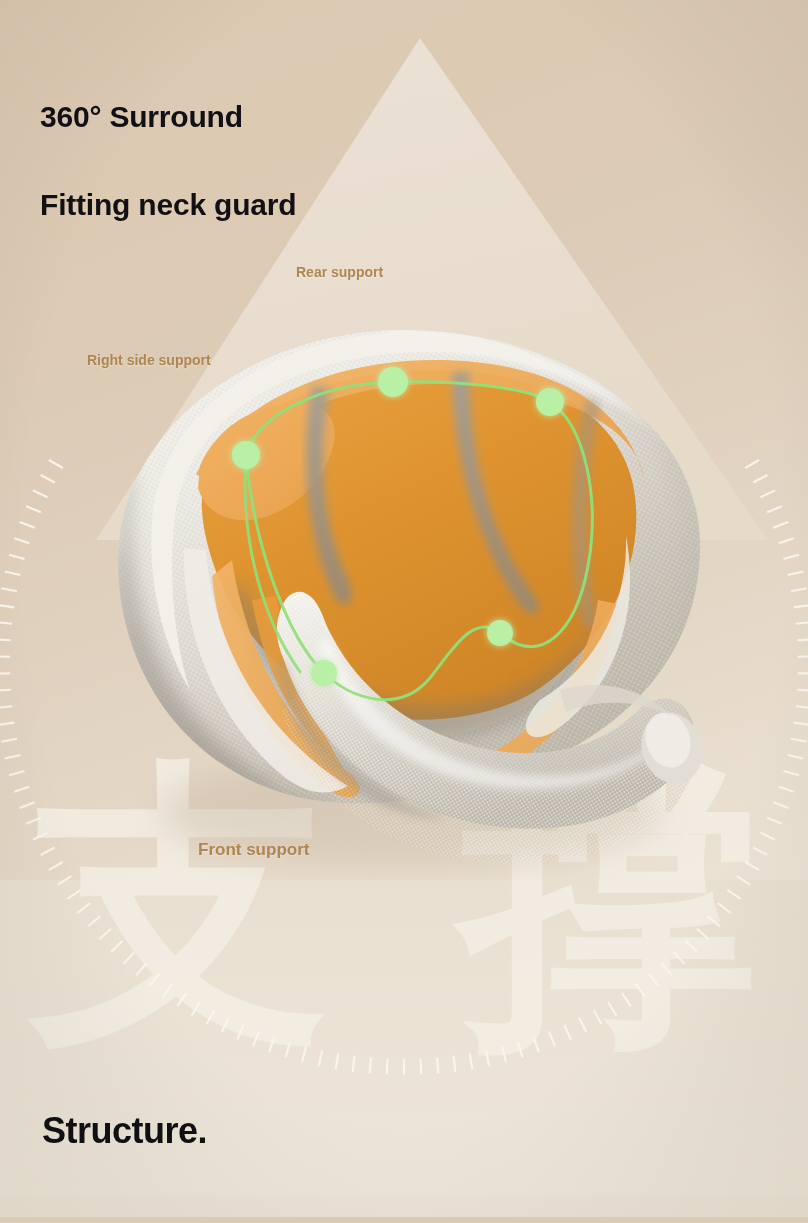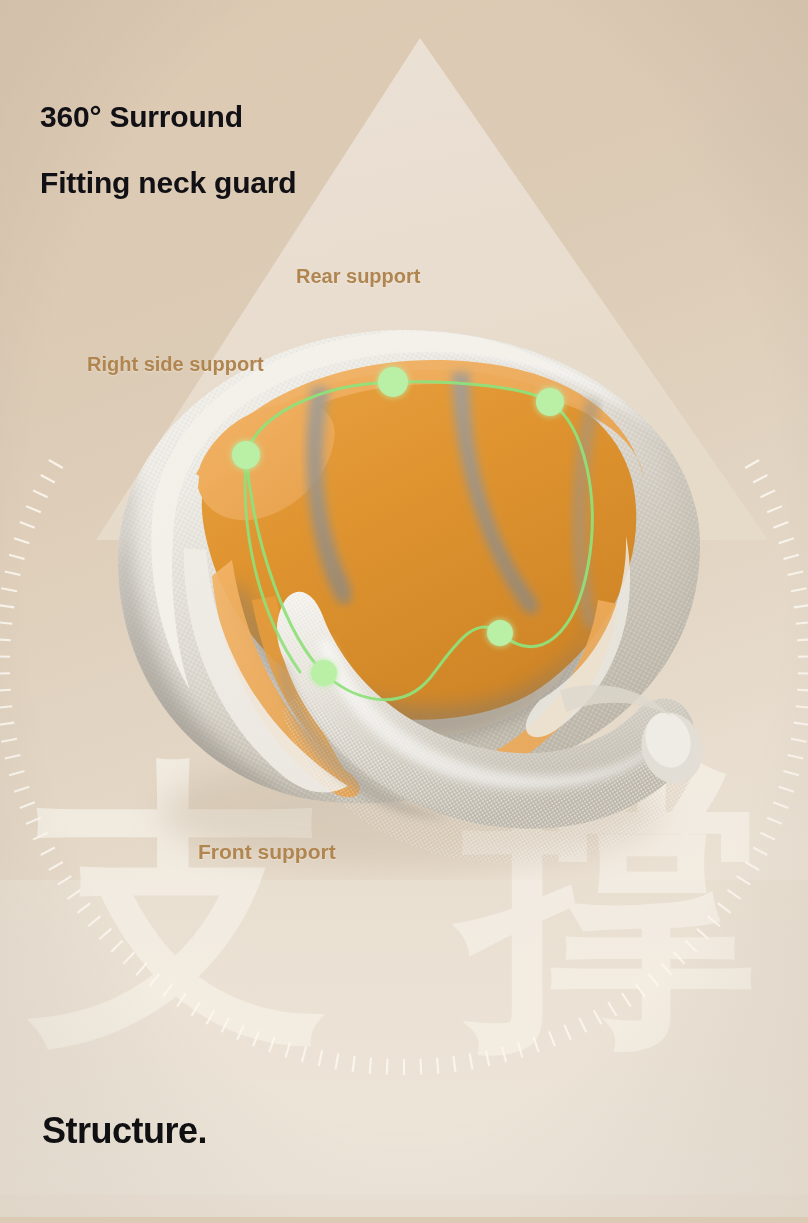--- a/index.html
+++ b/index.html
@@ -28,47 +28,47 @@
   
   .headline {
     position:absolute;
     left:40px;
     font-weight:700;
     color:#111014;
     letter-spacing:-0.2px;
     white-space:nowrap;
   }
   #h1 { top:100px; font-size:30px; }
-  #h2 { top:166px; font-size:30px; }
+  #h2 { top:188px; font-size:30px; }
 
   .structure {
     position:absolute;
     left:42px;
     top:1064px;
     font-size:36px;
     font-weight:700;
     color:#100f12;
     letter-spacing:-0.5px;
     margin-top:46px;
   }
 
   
   .label {
     position:absolute;
-    font-size:20px;
+    font-size:14px;
     font-weight:700;
     color:#b0854f;
     line-height:1.24;
     white-space:nowrap;
     text-shadow:0 1px 2px rgba(255,255,255,0.35);
   }
   #lbl-rear  { left:296px; top:264px; }
   #lbl-right { left:42px;  top:352px;margin-left:45px; }
   #lbl-left  { left:634px; top:354px; white-space:normal; width:110px; }
-  #lbl-front { left:198px; top:839px; font-size:21px; }
+  #lbl-front { left:198px; top:839px; font-size:17px; }
 </style>
 </head>
 <body>
 
 <div id="stage">
 
   <svg class="bg-svg" viewBox="0 0 808 1223">
     <defs>
       <linearGradient id="triGrad" x1="0" y1="0" x2="0.3" y2="1">
         <stop offset="0%" stop-color="#ebe1d6"></stop>

